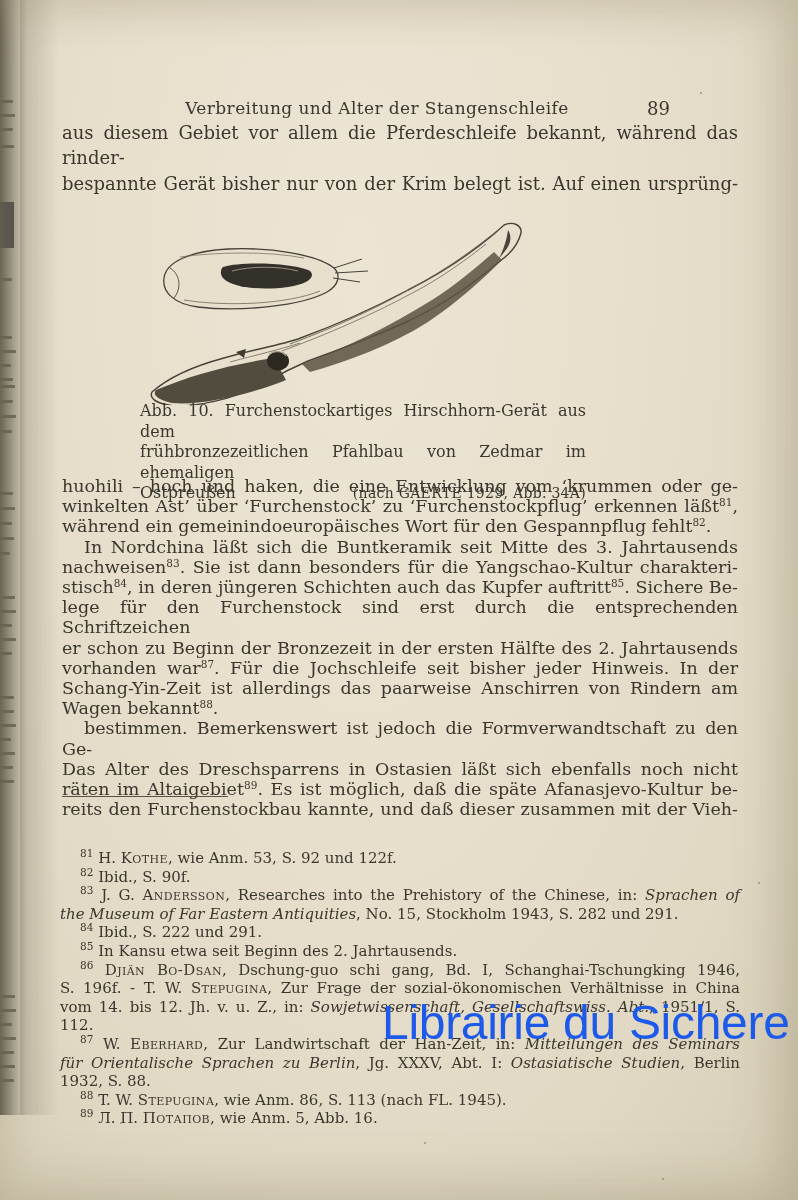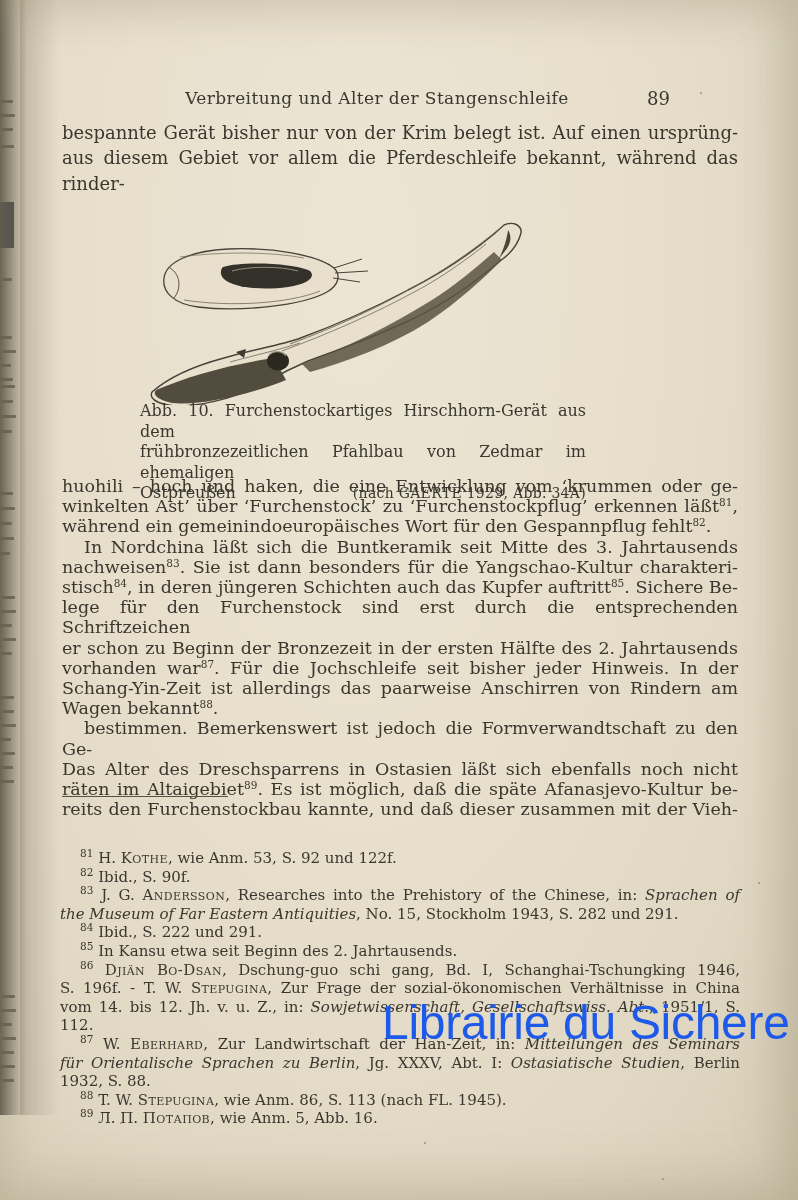--- a/index.html
+++ b/index.html
@@ -18,21 +18,21 @@
   }
   
   .spine{position:absolute;left:0;top:0;width:27px;height:1115px;
     background:linear-gradient(90deg,#615c4f 0%,#8e8878 30%,#aea795 55%,#c9c1ad 78%,rgba(201,193,173,0) 100%);}
   .crease{position:absolute;left:20px;top:0;width:46px;height:1115px;pointer-events:none;
     background:linear-gradient(90deg,rgba(118,110,92,.30),rgba(118,110,92,0) 85%);}
   .frag{position:absolute;background:#5e594c;filter:blur(.7px);border-radius:1px;opacity:.8;}
   .spine-block{position:absolute;left:0;top:202px;width:14px;height:46px;background:#53504a;filter:blur(.5px);}
   .speck{position:absolute;width:2px;height:2px;border-radius:50%;background:#9a927c;}
 
-  .runhead{position:absolute;left:62px;top:88px;width:676px;height:24px;}
+  .runhead{position:absolute;left:62px;top:98px;width:676px;height:24px;}
   .rh-title{font-size:17px;text-align:center;padding-right:46px;letter-spacing:.4px;}
   .pagenum{position:absolute;right:68px;top:0;font-size:18px;}
 
   .textblock{position:absolute;left:62px;width:676px;}
   .para1{top:120px;font-size:18px;line-height:25.4px;}
   .bodyflow{top:476px;font-size:17.5px;line-height:20.2px;}
   .line{text-align:justify;text-align-last:left;white-space:normal;}
   .line.j{text-align-last:justify;}
   .para.indent .line:first-child{text-indent:22px;}
   .sup{font-size:10.5px;position:relative;top:-6px;line-height:0;}
@@ -101,22 +101,22 @@
     </div>
   <div class="crease"></div>
 
   <div class="runhead">
     <div class="rh-title">Verbreitung und Alter der Stangenschleife</div>
     <div class="pagenum">89</div>
   </div>
 
   <div class="textblock para1" id="para1">
       <div class="para">
+        <div class="line j"><span>aus diesem Gebiet vor allem die Pferdeschleife bekannt, während das rinder-</span></div>
         <div class="line j"><span>bespannte Gerät bisher nur von der Krim belegt ist. Auf einen ursprüng-</span></div>
-        <div class="line j"><span>aus diesem Gebiet vor allem die Pferdeschleife bekannt, während das rinder-</span></div>
       </div>
     </div>
 
   <svg class="figure" width="440" height="185" viewBox="0 0 440 185">
 
     <g>
       <path d="M32,58 C34,42 58,31 96,29 C140,27 186,35 202,48 C209,55 207,65 195,72 C170,86 108,92 66,87 C42,84 30,72 32,58 Z" fill="#e8e0cd" stroke="#46423a" stroke-width="1.3"></path>
       <path d="M38,48 C48,54 50,68 42,78" fill="none" stroke="#46423a" stroke-width=".9"></path>
       <path d="M48,37 C84,32 136,31 172,38" fill="none" stroke="#6e6759" stroke-width=".7"></path>
       <path d="M52,80 C96,87 156,84 188,71" fill="none" stroke="#6e6759" stroke-width=".8"></path>

